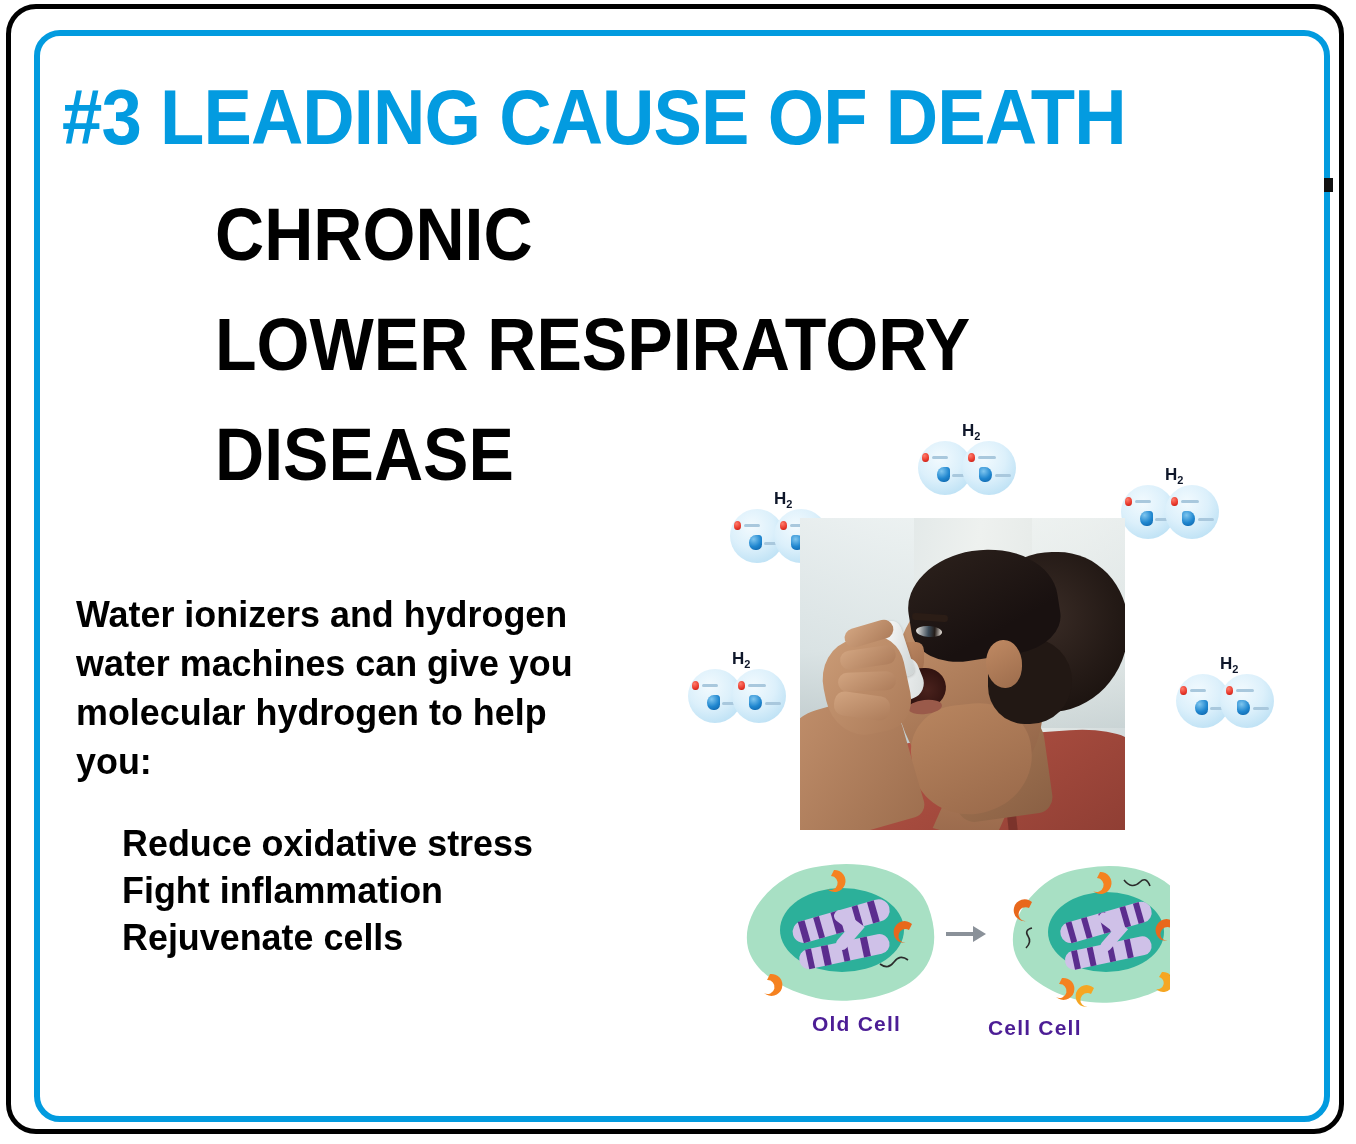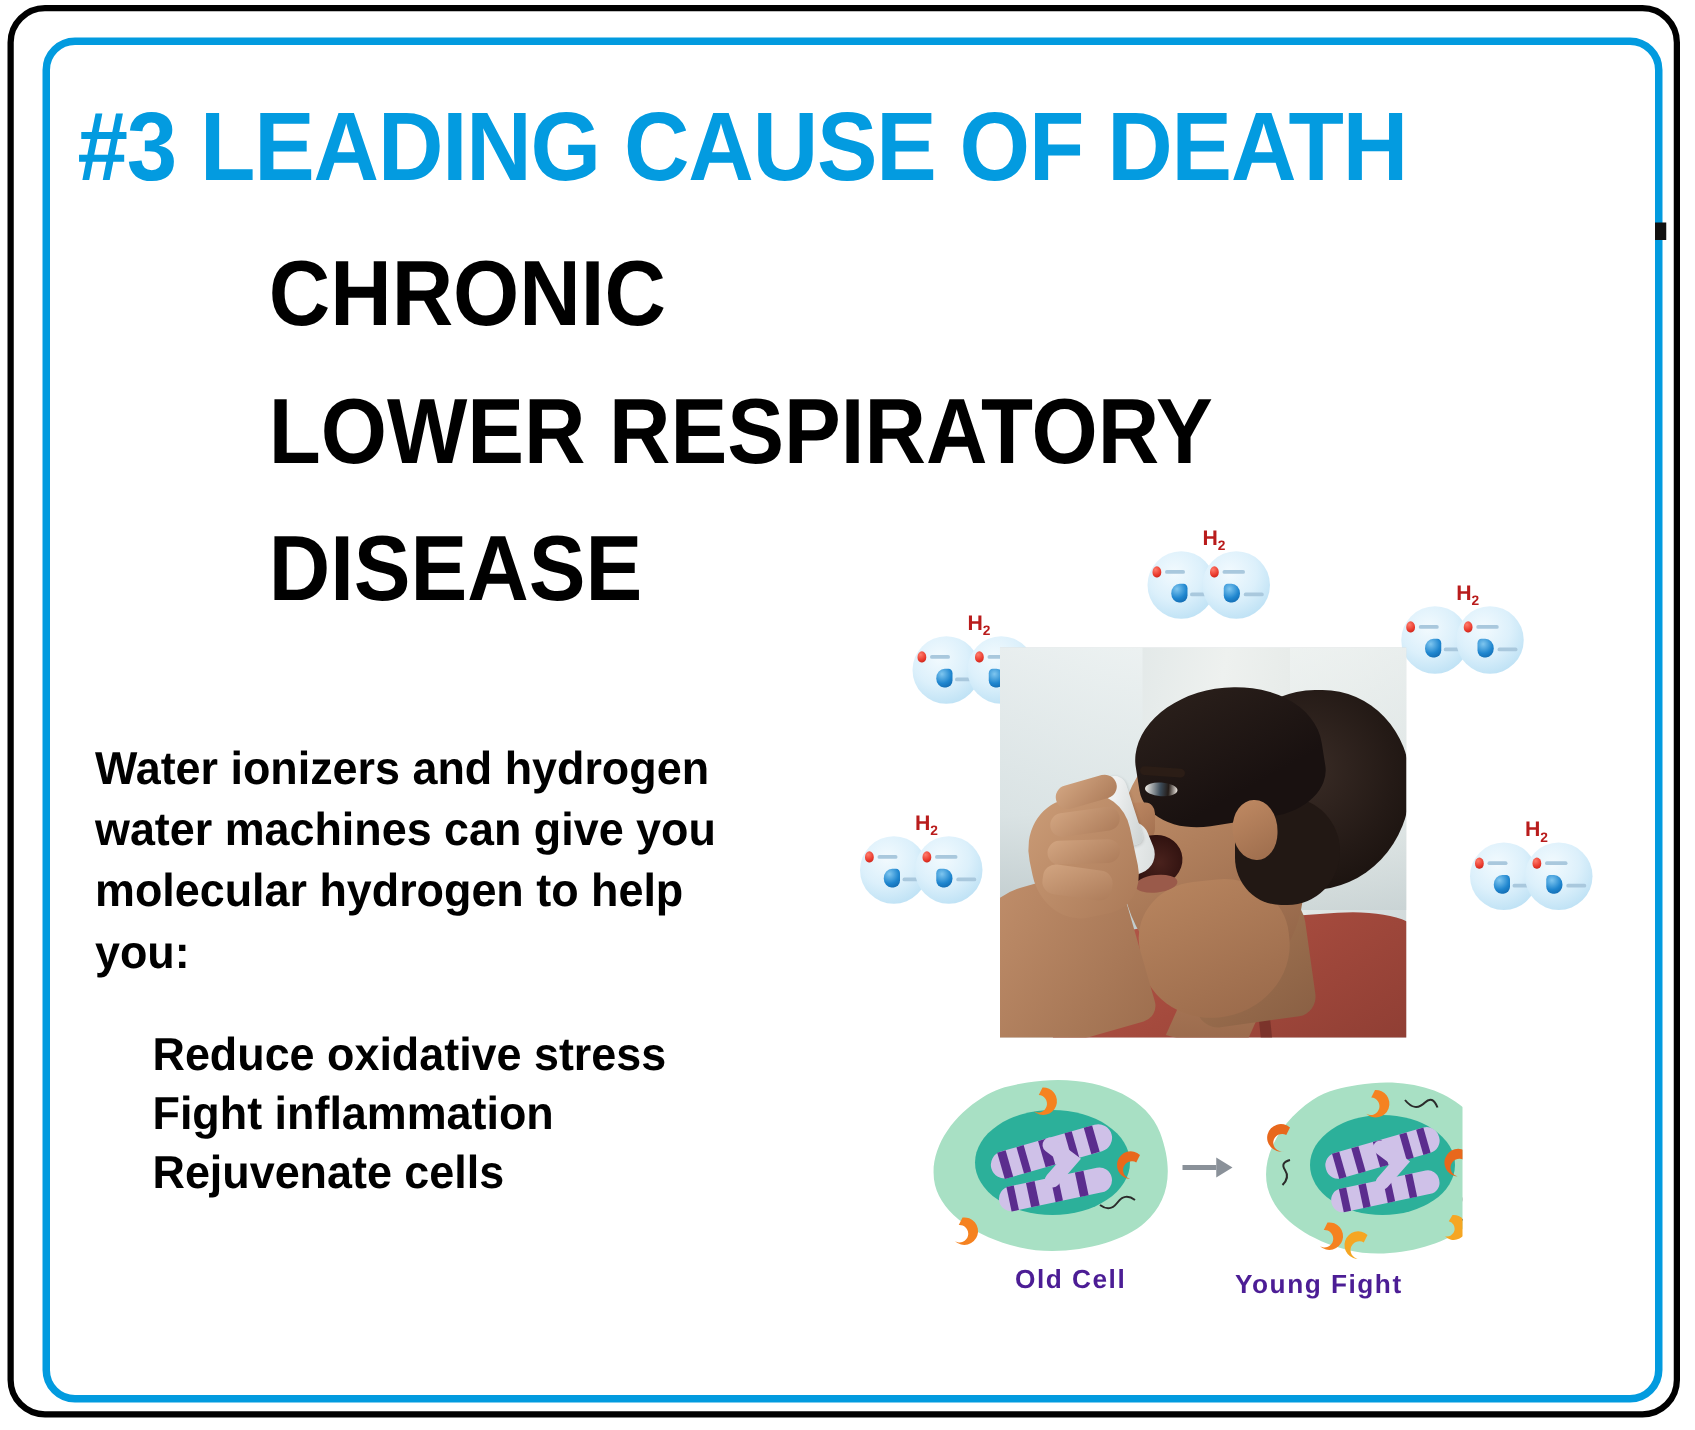--- a/index.html
+++ b/index.html
@@ -113,21 +113,21 @@
   
   .h2-molecule {
     position: absolute;
     width: 104px;
     height: 74px;
   }
   .h2-label {
     position: absolute;
     left: 44px;
     top: 0px;
-    color: #b91c1c;
+    color: #0f172a;
     font-family: "Liberation Sans", sans-serif;
     font-weight: bold;
     font-size: 17px;
     line-height: 17px;
   }
   .h2-label sub { font-size: 11px; }
   .h2-atom {
     position: absolute;
     top: 19px;
     width: 54px;
@@ -530,16 +530,16 @@
         <path d="M172 66 a11 11 0 1 0 -6 19 a7 7 0 1 1 3 -13 z" fill="#E8681C"></path>
         <path d="M160 116 a10 10 0 1 1 -6 17 a6 6 0 1 0 3 -12 z" fill="#F5A623"></path>
         <path d="M60 122 a11 11 0 1 1 -6 19 a7 7 0 1 0 3 -13 z" fill="#F58220"></path>
         <path d="M92 132 a11 11 0 1 0 -6 19 a7 7 0 1 1 3 -13 z" fill="#F5A623"></path>
         <path d="M122 24 q8 10 16 2 q6 -6 10 4" stroke="#2b2b2b" stroke-width="1.6" fill="none"></path>
         <path d="M24 92 q6 -6 2 -12 q-4 -6 4 -8" stroke="#2b2b2b" stroke-width="1.6" fill="none"></path>
         <path d="M172 96 q-6 8 0 14 q4 8 -4 10" stroke="#2b2b2b" stroke-width="1.6" fill="none"></path>
       </g>
     </svg>
     <div class="cell-label" id="label-old">Old Cell</div>
-    <div class="cell-label" id="label-young">Young Fight</div>
+    <div class="cell-label" id="label-young">Cell Cell</div>
   </div>
 
 </div>
 
 </body></html>

